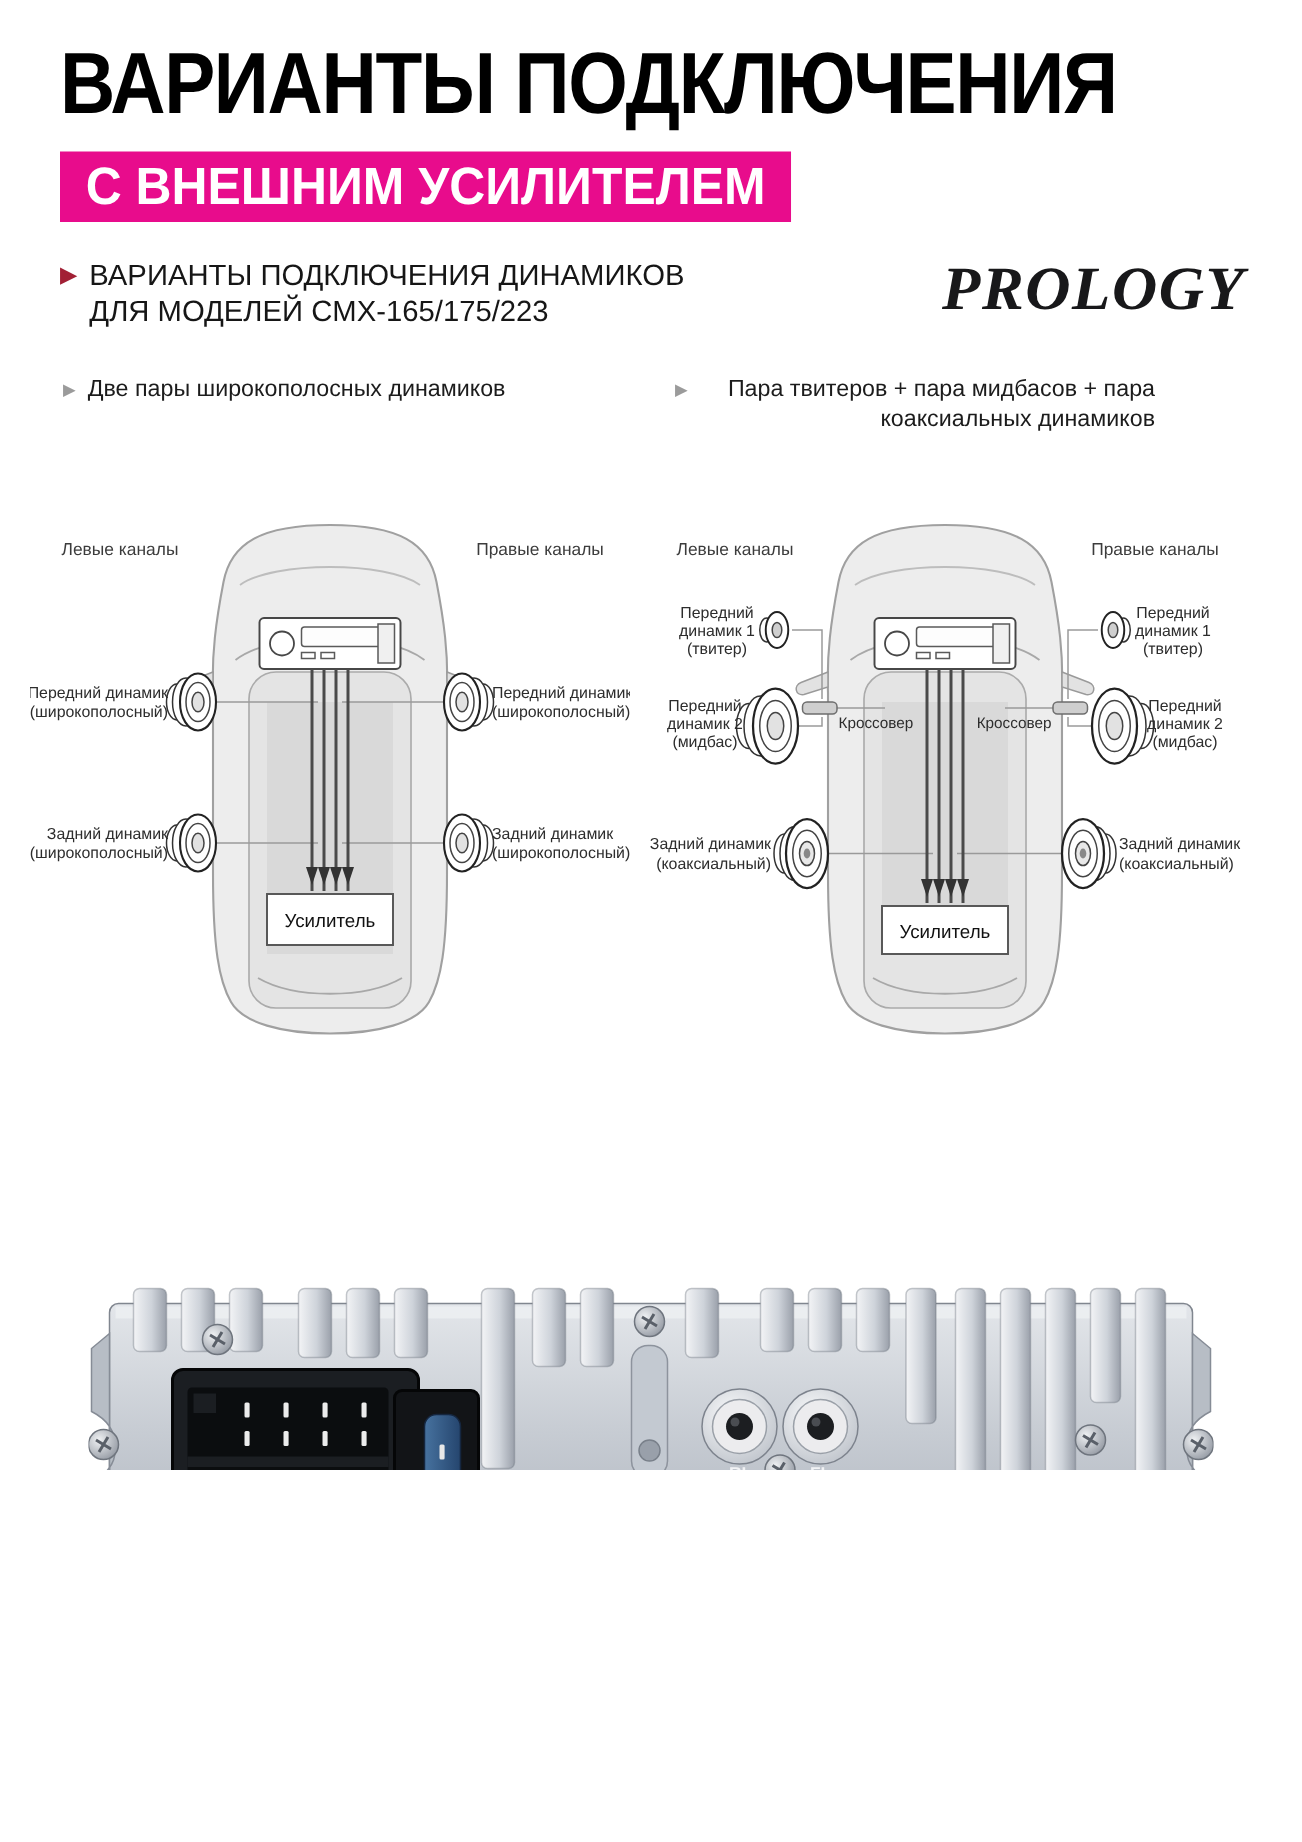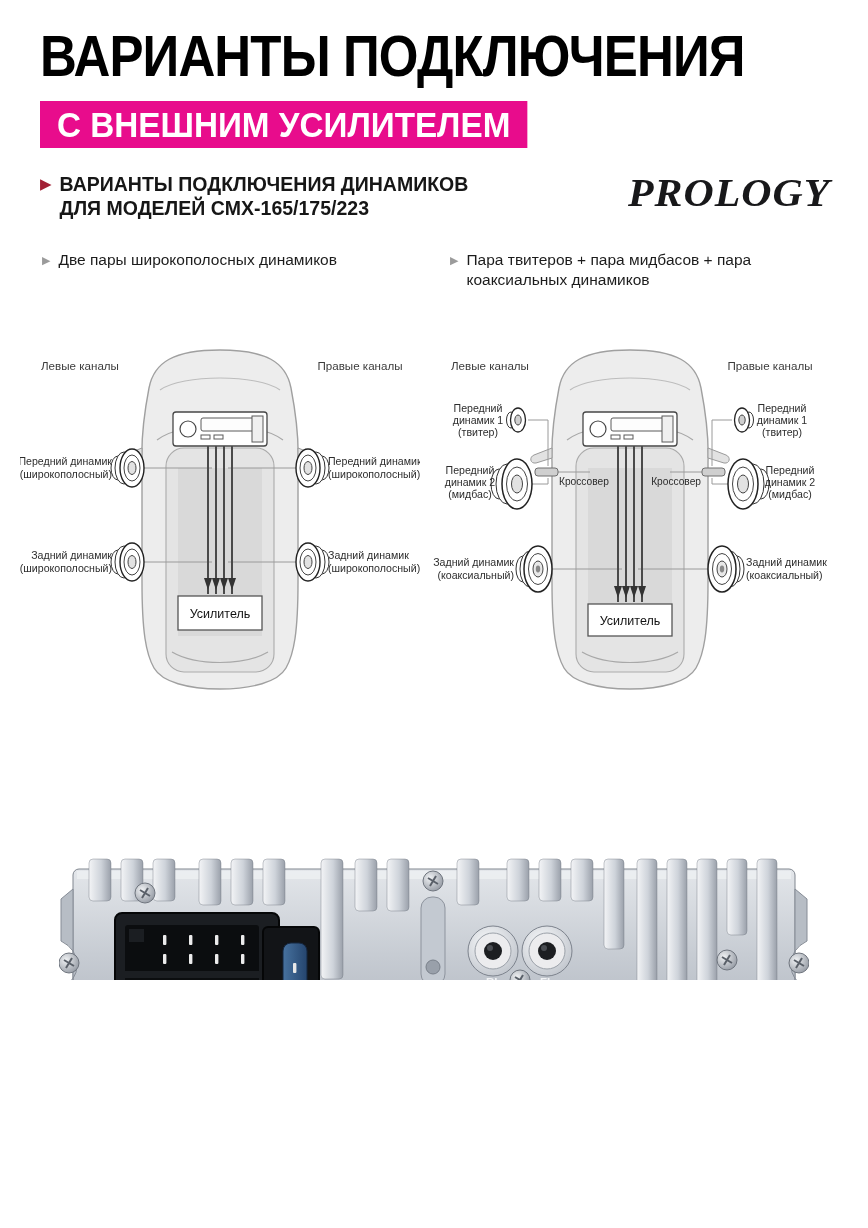--- a/index.html
+++ b/index.html
@@ -9,29 +9,29 @@
   
   .title{position:absolute;left:40px;top:22px;font-size:58px;font-weight:700;
          letter-spacing:-1px;color:#000;transform:scaleX(.88);transform-origin:left top;
          white-space:nowrap;}
   .banner{position:absolute;left:40px;top:101px;height:47px;line-height:47px;
           background:#e80c8c;color:#fff;font-size:35px;font-weight:600;
           padding:0 18px;letter-spacing:0;transform:scaleX(.95);transform-origin:left top;
           white-space:nowrap;}
   .section-head{position:absolute;left:40px;top:172px;display:flex;gap:8px;}
   .section-head .bullet{color:#a22035;font-size:15px;line-height:24px;}
-  .section-head .lines{font-size:19.5px;font-weight:700;line-height:24px;color:#161616;}
+  .section-head .lines{font-size:19.5px;font-weight:400;line-height:24px;color:#161616;}
   .brand{position:absolute;right:38px;top:168px;font-family:"Liberation Serif", serif;
          font-style:italic;font-weight:700;font-size:41px;letter-spacing:1px;color:#18181a;
          transform:scaleX(1.02);transform-origin:right top;}
 
   
   .col-head{position:absolute;display:flex;gap:8px;font-size:15.5px;color:#1c1c1c;}
   .col-head .bullet{color:#9b9b9b;font-size:11px;line-height:20px;}
-  .col-head .txt{line-height:20px;}
+  .col-head .txt{line-height:20px;text-align:right;}
   #colhead-left{left:42px;top:250px;width:360px;}
   #colhead-right{left:450px;top:250px;width:320px;}
 
   .diagram{position:absolute;width:400px;height:368px;}
   #diagram-left{left:20px;top:332px;}
   #diagram-right{left:430px;top:332px;}
 
   svg text{font-family:"Liberation Sans", sans-serif;}
   .lbl{font-size:10.6px;fill:#2d2d2d;}
   .chan{font-size:11.6px;fill:#3c3c3c;}

